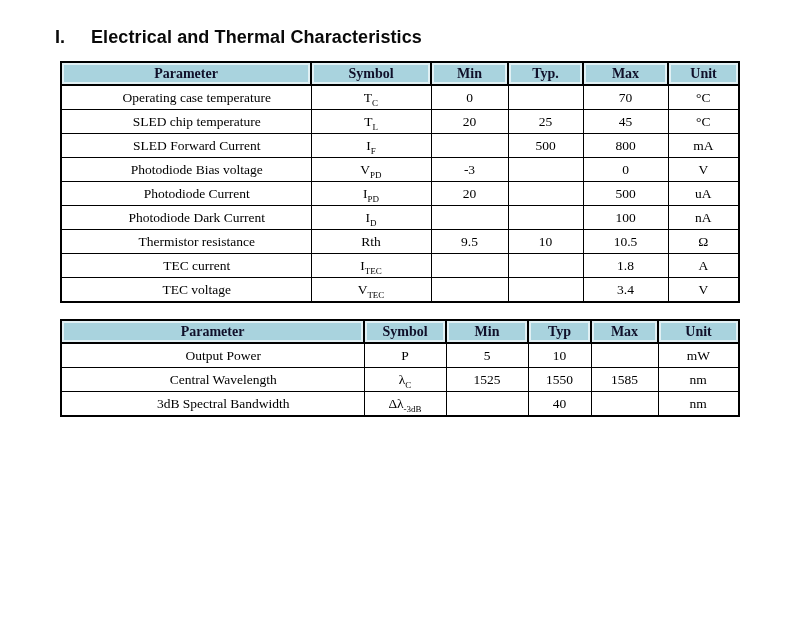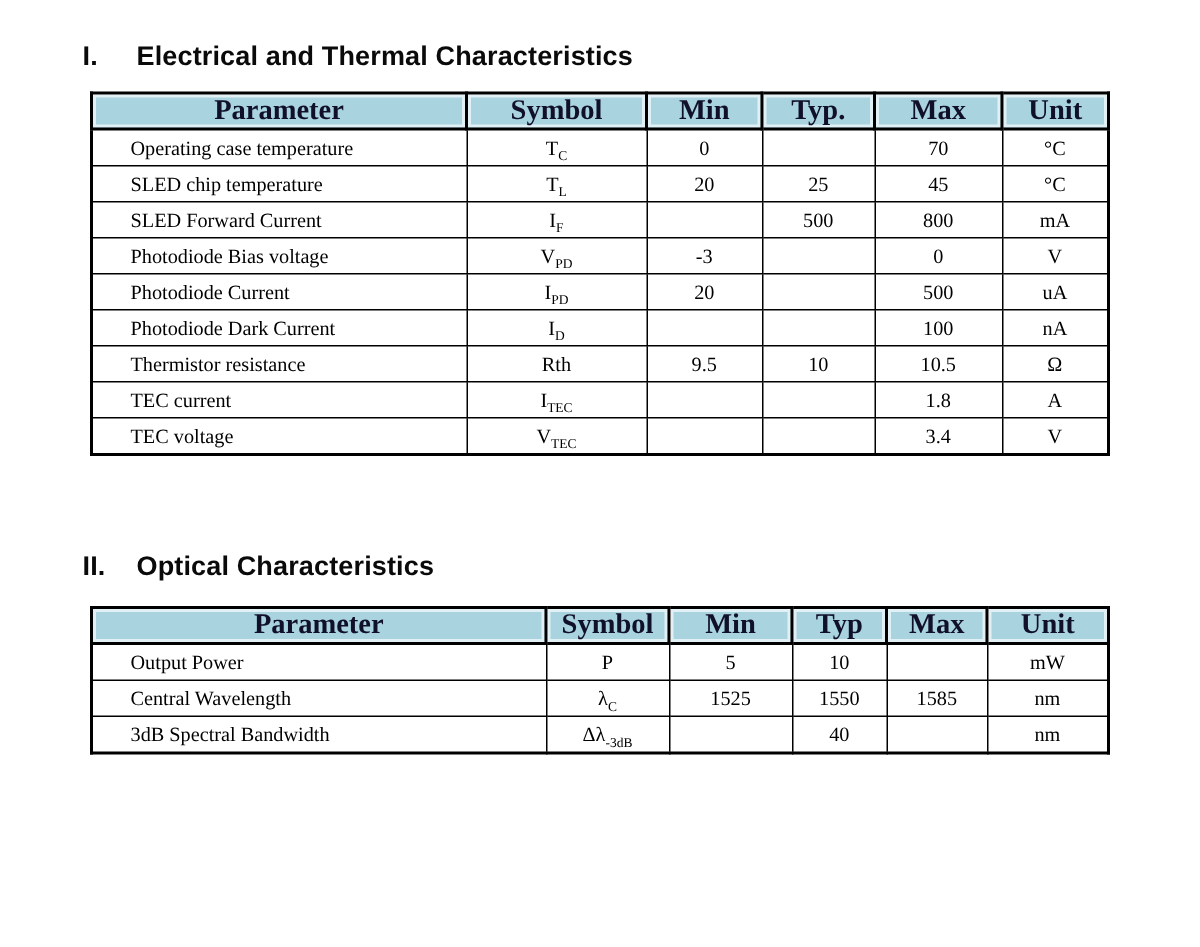--- a/index.html
+++ b/index.html
@@ -43,28 +43,28 @@
     height: 23px;
     padding: 0 4px;
     text-align: center;
     vertical-align: middle;
     overflow: hidden;
     white-space: nowrap;
   }
   .char-table thead th {
     background: #a9d3de;
     font-weight: bold;
-    font-size: 19px;
+    font-size: 14px;
     color: #10102a;
     border: 2px solid #000000;
     box-shadow: inset 0 0 0 2px rgba(255,255,255,0.65);
     height: 21px;
   }
   .char-table td.param-cell {
-    text-align: left;
+    text-align: center;
     padding-left: 25px;
   }
   .char-table sub {
     font-size: 9px;
     line-height: 0;
     letter-spacing: 0;
   }
   .sec2-title {
     margin-top: 63px;
   }
@@ -170,24 +170,20 @@
           <td class="param-cell">TEC voltage</td>
           <td><span>V</span><sub>TEC</sub></td>
           <td></td>
           <td></td>
           <td>3.4</td>
           <td>V</td>
         </tr>
       </tbody>
   </table>
 
-  <div class="section-title sec2-title">
-    <span class="numeral">II.</span>
-    <span class="title-text">Optical Characteristics</span>
-  </div>
 
   <table class="char-table sec2-table">
     <colgroup>
       <col style="width:303px">
         <col style="width:82px">
         <col style="width:82px">
       <col style="width:63px">
         <col style="width:67px">
         <col style="width:81px">
     </colgroup>

